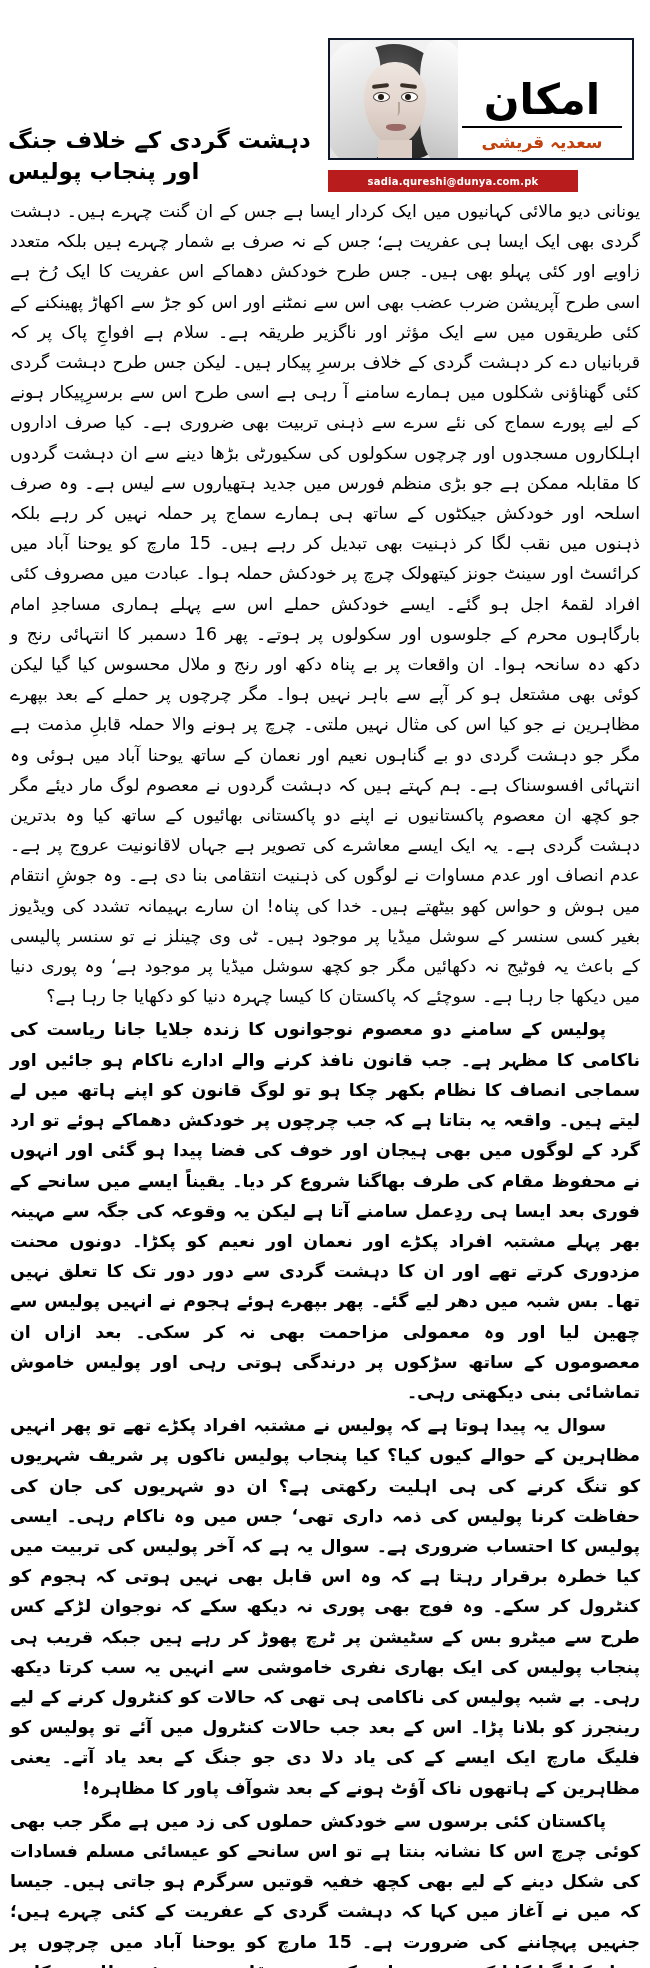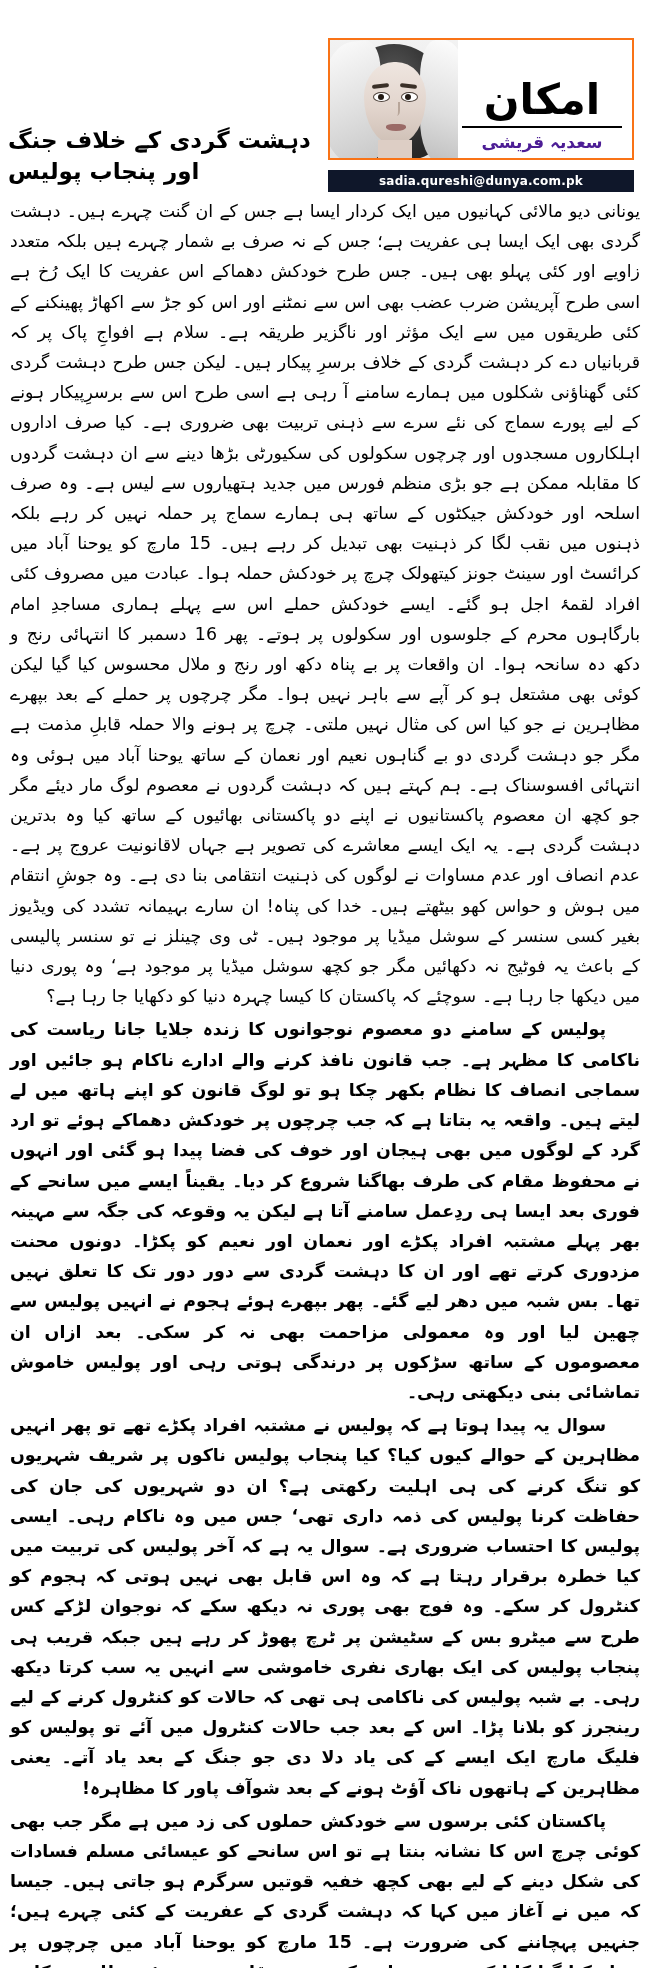--- a/index.html
+++ b/index.html
@@ -26,21 +26,21 @@
     height: 196px;
   }
 
   
   .logo-block {
     position: absolute;
     top: 38px;
     left: 328px;
     width: 306px;
     height: 122px;
-    border: 2px solid #f97316;
+    border: 2px solid #0f172a;
     box-sizing: border-box;
     background: #ffffff;
     overflow: hidden;
     display: flex;
     flex-direction: row-reverse;
   }
 
   
   .portrait {
     width: 128px;
@@ -153,39 +153,39 @@
     height: 2px;
     background: #000000;
     margin: 0 0 4px 0;
   }
   .logo-byline {
     font-family: "DejaVu Sans", sans-serif;
     font-size: 17px;
     font-weight: 600;
     text-align: center;
     direction: rtl;
-    color: #4c1d95;
+    color: #c2410c;
     padding-bottom: 2px;
   }
 
   
   .email-bar {
     position: absolute;
     top: 170px;
     left: 328px;
-    width: 306px;
+    width: 250px;
     height: 22px;
-    background: #0f172a;
+    background: #b91c1c;
     color: #ffffff;
     display: flex;
     align-items: center;
     justify-content: center;
     direction: ltr;
     font-family: "DejaVu Sans", sans-serif;
-    font-size: 12px;
+    font-size: 10px;
     font-weight: 700;
     letter-spacing: 0.2px;
     box-sizing: border-box;
   }
 
   
   .headline {
     position: absolute;
     top: 110px;
     left: 0;

